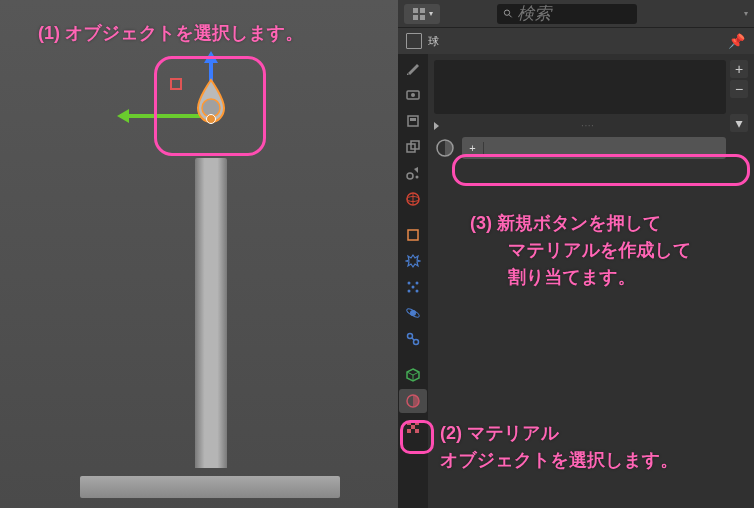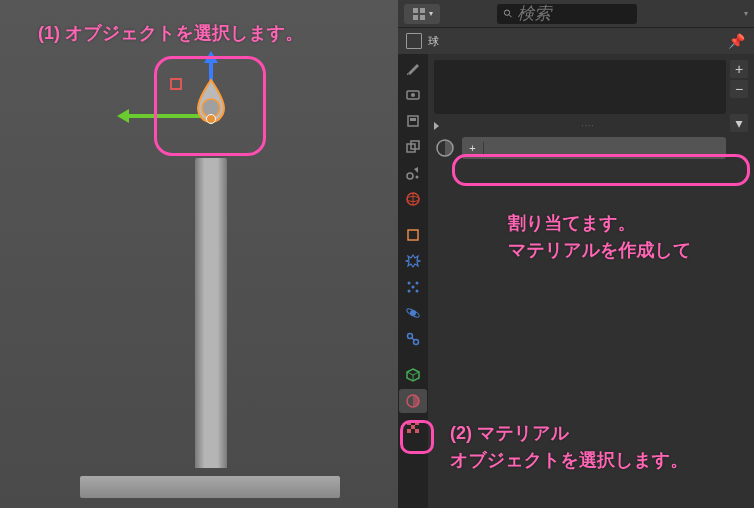--- a/index.html
+++ b/index.html
@@ -229,24 +229,25 @@
           <div class="new-btn">
             <span class="plus">+</span>
           </div>
         </div>
 
         <div class="highlight-box" style="left:24px; top:100px; width:298px; height:32px; border-radius:14px;"></div>
       </div>
     </div>
 
     <div class="annotation" style="left:72px; top:210px;">
+      <div>(3) 新規ボタンを押して</div>
+      <div style="padding-left:38px;">マテリアルを作成して</div>
       <div style="padding-left:38px;">割り当てます。</div>
-      <div style="padding-left:38px;">マテリアルを作成して</div>
     </div>
 
     <div class="highlight-box" style="left:2px; top:420px; width:34px; height:34px; border-radius:10px;"></div>
 
-    <div class="annotation" style="left:52px; top:420px;">
+    <div class="annotation" style="left:42px; top:420px;">
       <div>(2) マテリアル</div>
       <div>オブジェクトを選択します。</div>
     </div>
   </div>
 </div>
 
 </body></html>

